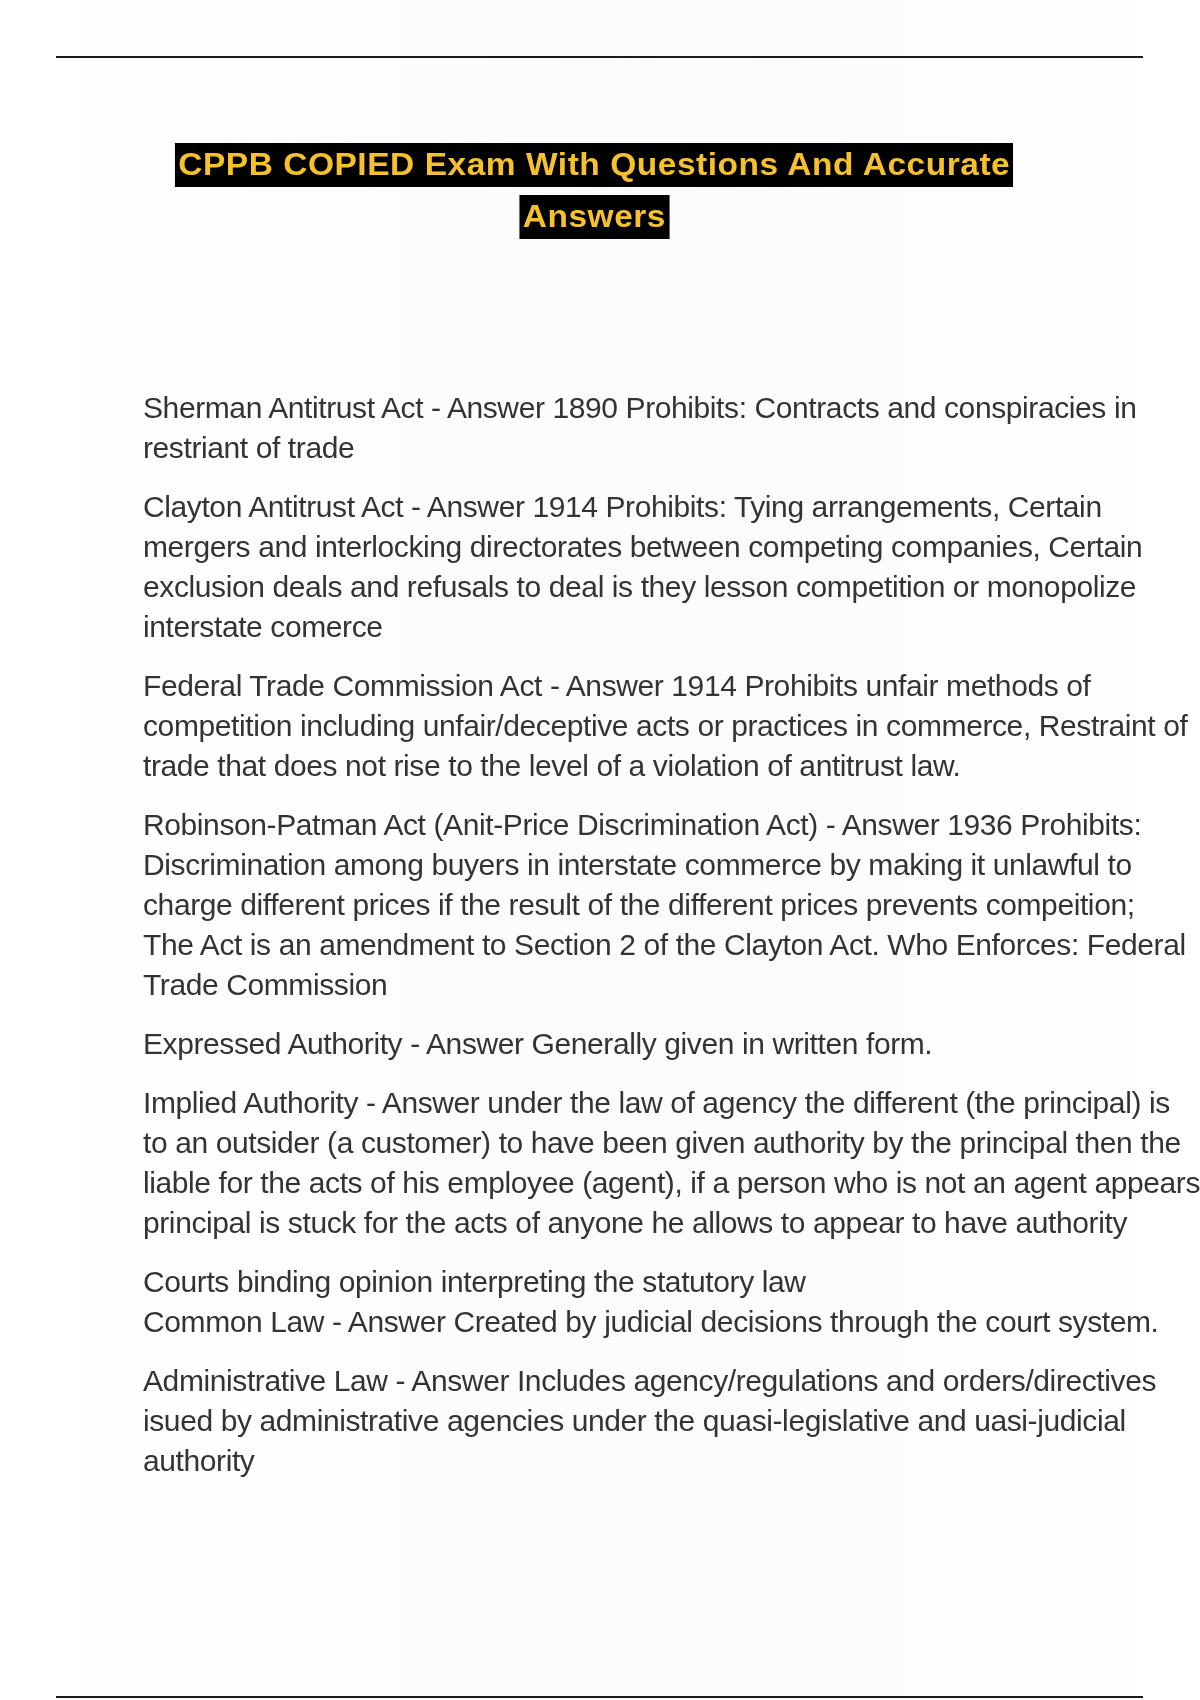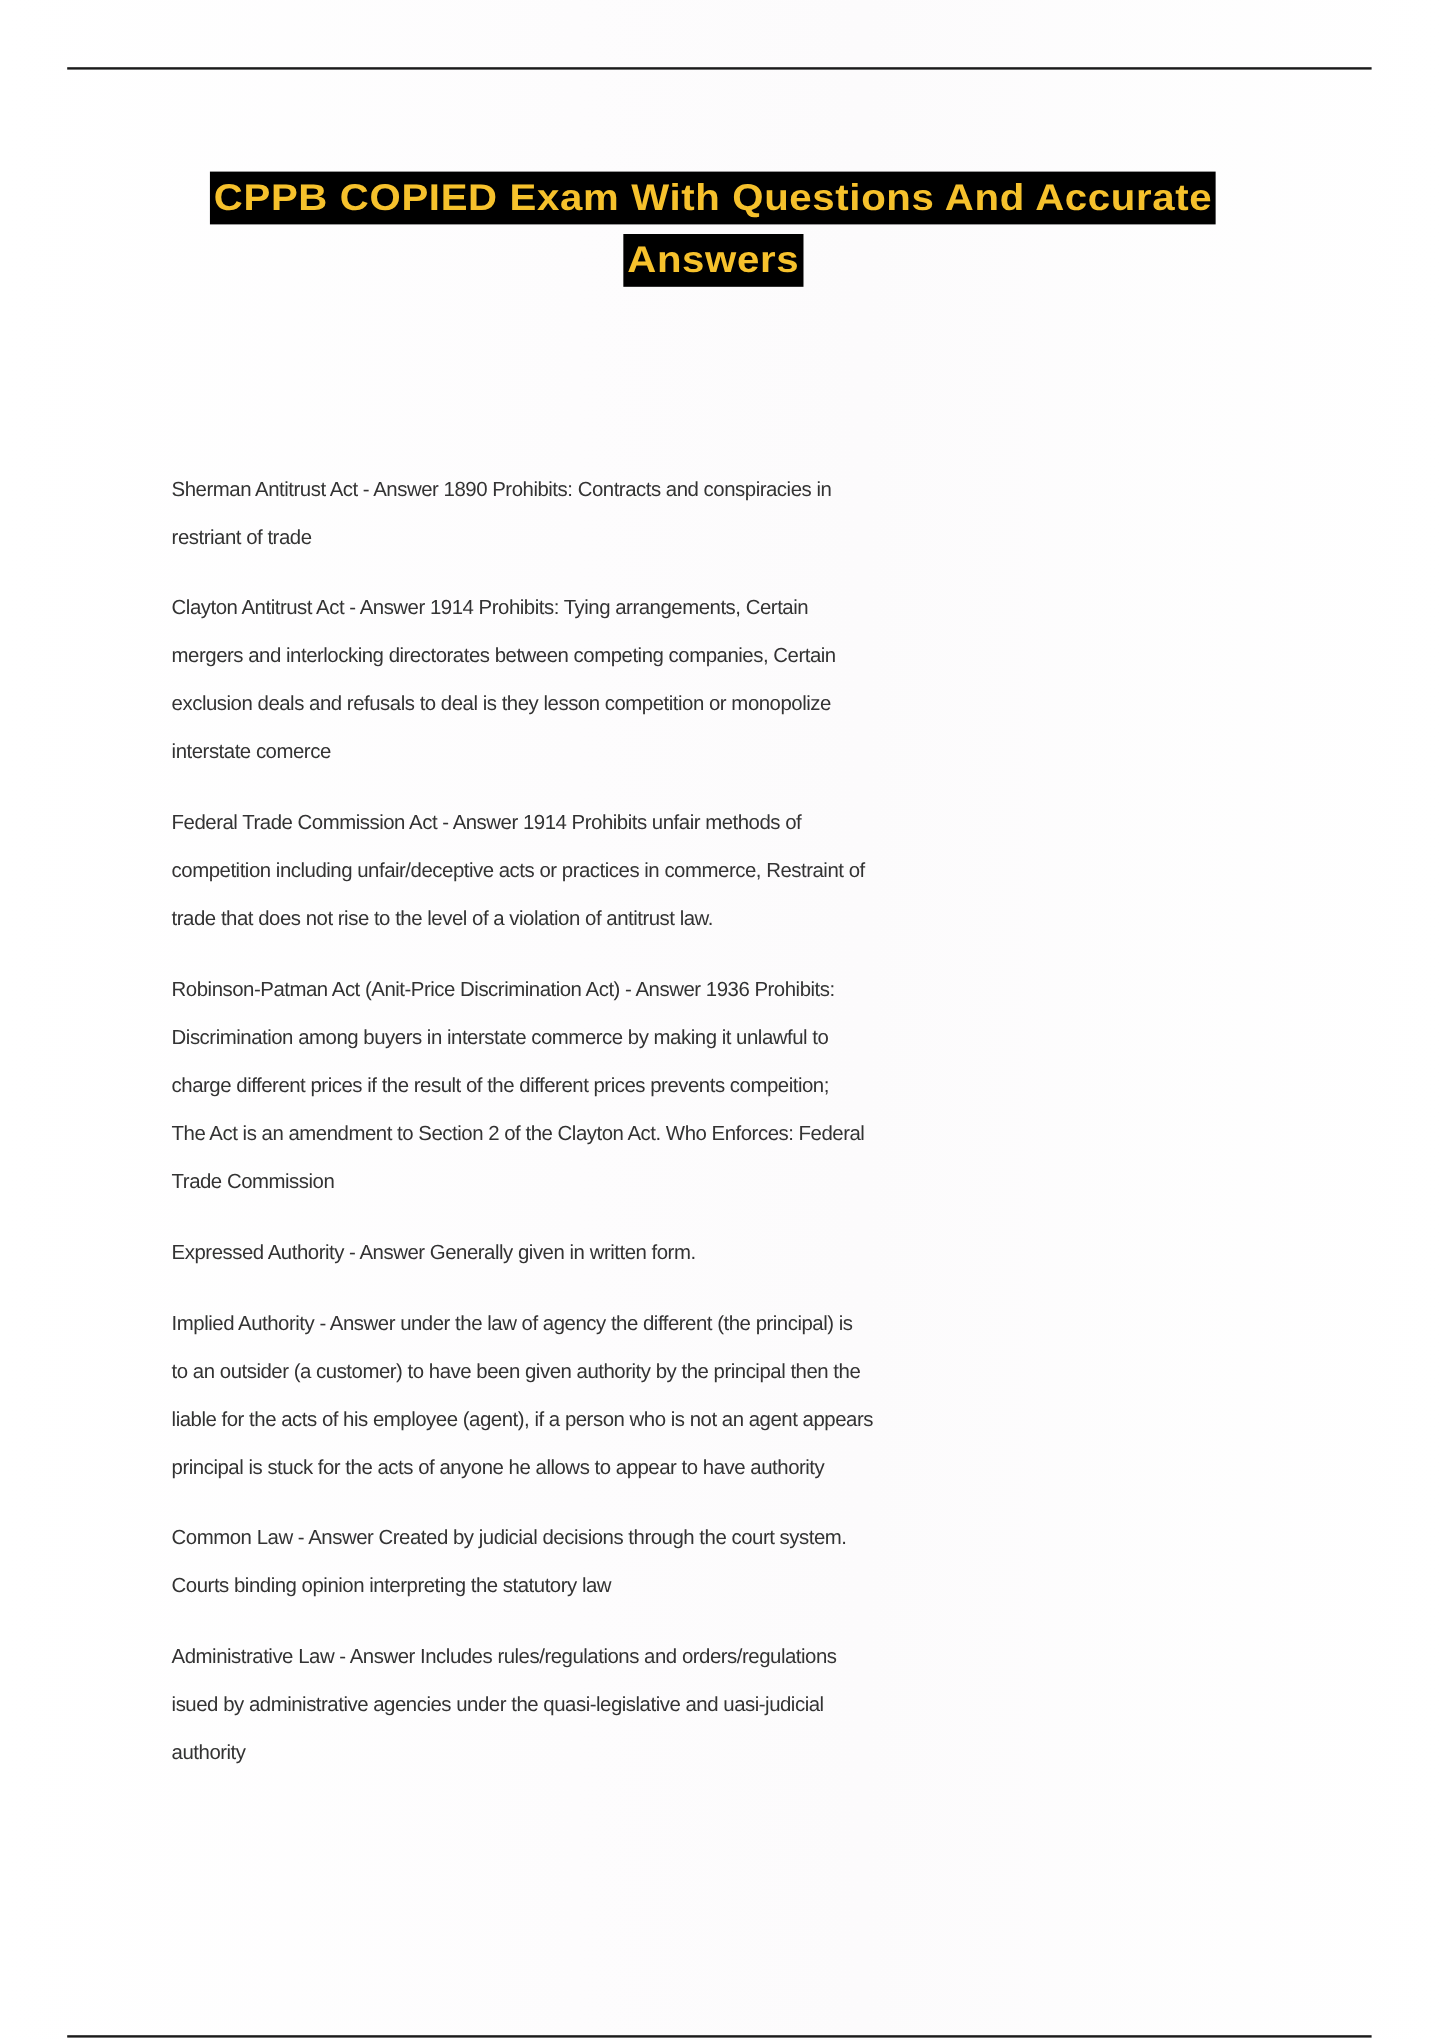--- a/index.html
+++ b/index.html
@@ -51,21 +51,21 @@
     }
     .title-line.l1 { margin-bottom: 8px; }
 
     .content {
       position: absolute;
       left: 143px;
       top: 388px;
       width: 950px;
       color: #333333;
       font-family: "Liberation Sans", "DejaVu Sans", sans-serif;
-      font-size: 17px;
+      font-size: 30px;
       letter-spacing: -0.4px;
     }
     .qa {
       margin: 0 0 19px 0;
     }
     .qa .line {
       display: block;
       line-height: 40px;
       white-space: nowrap;
     }
@@ -115,25 +115,25 @@
   </div>
 
   <div class="qa">
     <span class="line">Implied Authority - Answer under the law of agency the different (the principal) is</span>
     <span class="line">to an outsider (a customer) to have been given authority by the principal then the</span>
     <span class="line">liable for the acts of his employee (agent), if a person who is not an agent appears</span>
     <span class="line">principal is stuck for the acts of anyone he allows to appear to have authority</span>
   </div>
 
   <div class="qa">
+    <span class="line">Courts binding opinion interpreting the statutory law</span>
     <span class="line">Common Law - Answer Created by judicial decisions through the court system.</span>
-    <span class="line">Courts binding opinion interpreting the statutory law</span>
   </div>
 
   <div class="qa">
-    <span class="line">Administrative Law - Answer Includes rules/regulations and orders/regulations</span>
+    <span class="line">Administrative Law - Answer Includes agency/regulations and orders/directives</span>
     <span class="line">isued by administrative agencies under the quasi-legislative and uasi-judicial</span>
     <span class="line">authority</span>
   </div>
 
 </div>
 
 <div class="rule bottom" style="background: rgb(26, 26, 26);"></div>
 
 </body></html>

